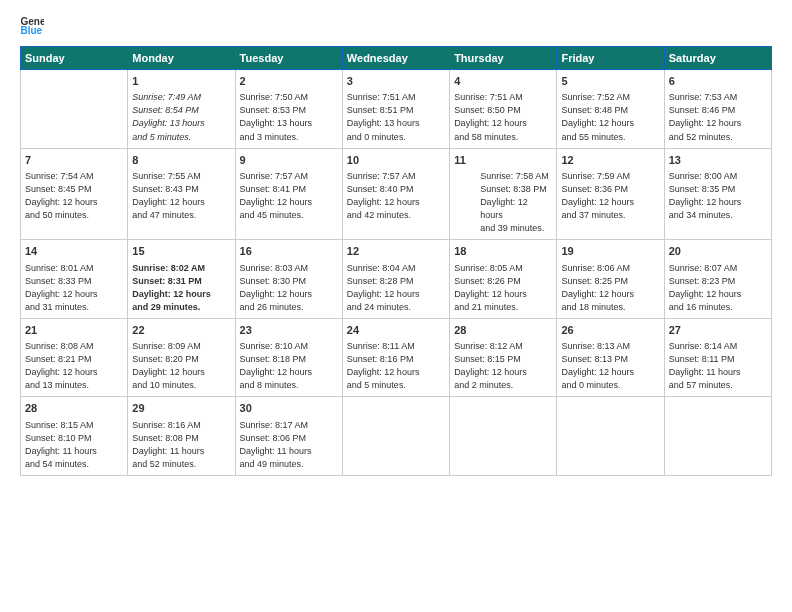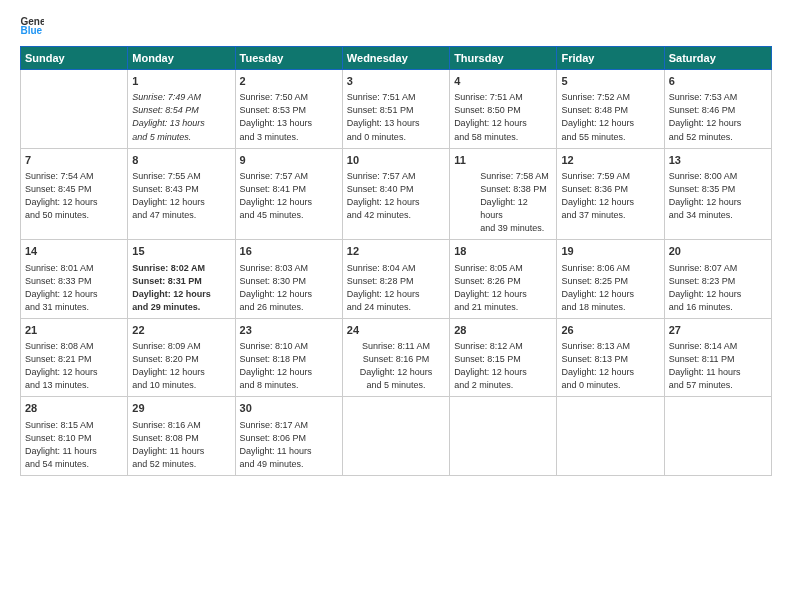--- a/index.html
+++ b/index.html
@@ -281,21 +281,21 @@
           </td>
           <td>
             <span class="day-number">23</span>
             <div class="day-info" style="white-space: pre-line;">Sunrise: 8:10 AM
 Sunset: 8:18 PM
 Daylight: 12 hours
 and 8 minutes.</div>
           </td>
           <td>
             <span class="day-number">24</span>
-            <div class="day-info" style="white-space: pre-line; text-align: center;">Sunrise: 8:11 AM
+            <div class="day-info" style="white-space: pre-line;">Sunrise: 8:11 AM
 Sunset: 8:16 PM
 Daylight: 12 hours
 and 5 minutes.</div>
           </td>
           <td>
             <span class="day-number">28</span>
             <div class="day-info" style="white-space: pre-line;">Sunrise: 8:12 AM
 Sunset: 8:15 PM
 Daylight: 12 hours
 and 2 minutes.</div>

